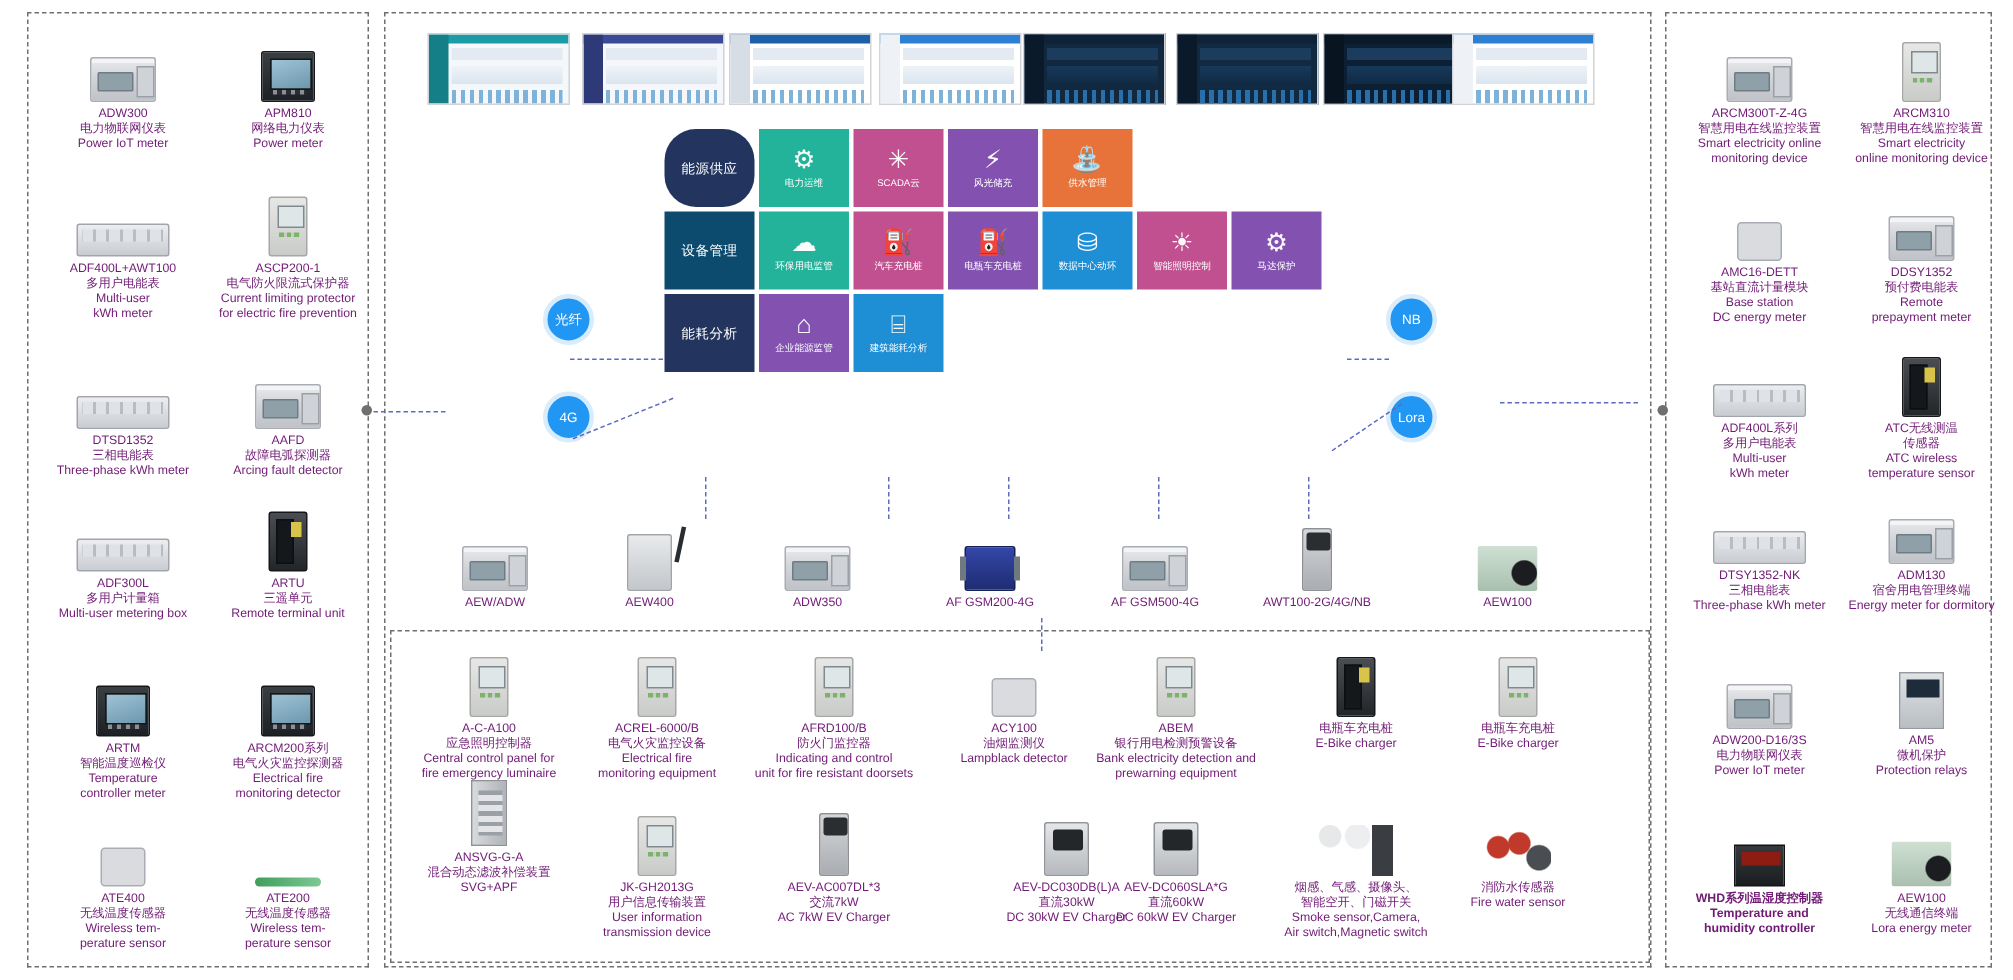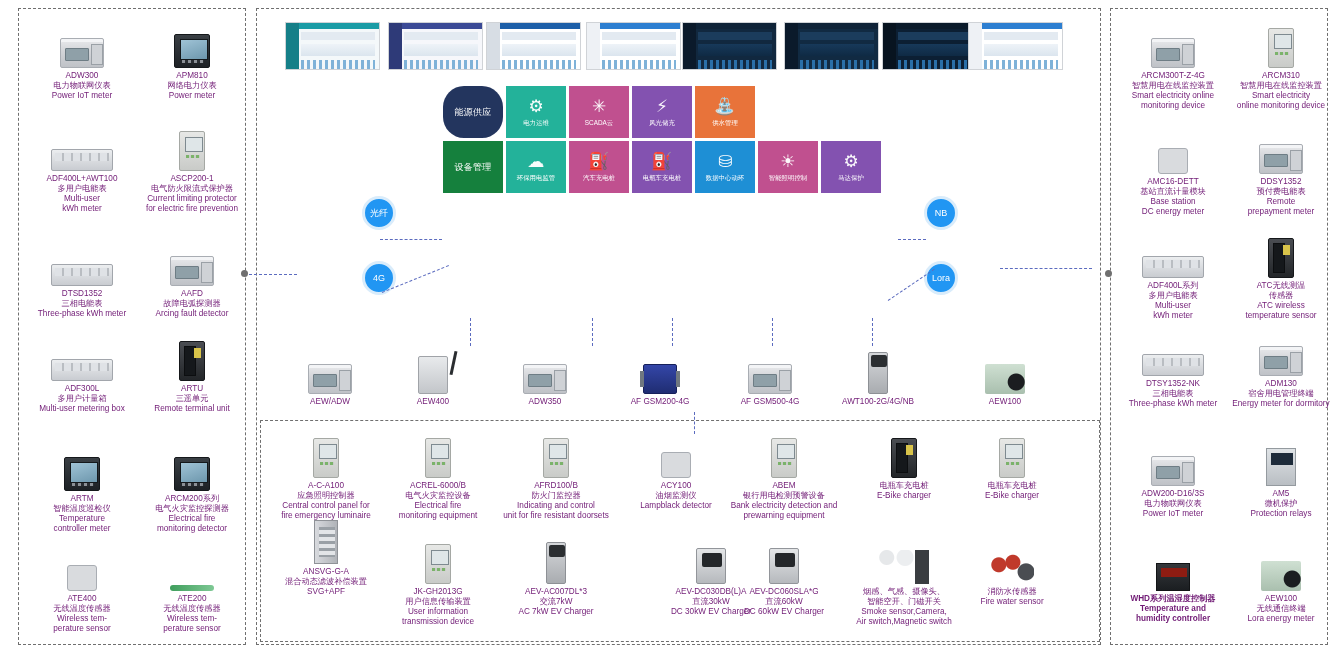--- a/index.html
+++ b/index.html
@@ -368,21 +368,21 @@
         <div class="tile" style="background: rgb(131, 82, 176);">
           <div class="ticon">⚡</div>
           <div class="tlabel">风光储充</div>
         </div>
         <div class="tile" style="background: rgb(232, 115, 58);">
           <div class="ticon">⛲</div>
           <div class="tlabel">供水管理</div>
         </div>
       </div>
       <div class="trow">
-        <div class="tile rowlabel" style="background: #15803d;">
+        <div class="tile rowlabel" style="background: #0c4a6e;">
           <span>设备管理</span>
         </div>
         <div class="tile" style="background: rgb(35, 178, 154);">
           <div class="ticon">☁</div>
           <div class="tlabel">环保用电监管</div>
         </div>
         <div class="tile" style="background: rgb(192, 80, 143);">
           <div class="ticon">⛽</div>
           <div class="tlabel">汽车充电桩</div>
         </div>
@@ -394,20 +394,33 @@
           <div class="ticon">⛁</div>
           <div class="tlabel">数据中心动环</div>
         </div>
         <div class="tile" style="background: rgb(192, 80, 143);">
           <div class="ticon">☀</div>
           <div class="tlabel">智能照明控制</div>
         </div>
         <div class="tile" style="background: rgb(131, 82, 176);">
           <div class="ticon">⚙</div>
           <div class="tlabel">马达保护</div>
+        </div>
+      </div>
+      <div class="trow">
+        <div class="tile rowlabel" style="background: rgb(35, 53, 94);">
+          <span>能耗分析</span>
+        </div>
+        <div class="tile" style="background: rgb(131, 82, 176);">
+          <div class="ticon">⌂</div>
+          <div class="tlabel">企业能源监管</div>
+        </div>
+        <div class="tile" style="background: rgb(30, 143, 213);">
+          <div class="ticon">⌸</div>
+          <div class="tlabel">建筑能耗分析</div>
         </div>
       </div>
     </div>
 
   <div id="leftcells">
       <div class="dev" style="left: 32px; top: 22px; width: 100px;">
         <div class="img">
           <div class="ph ph-dinrail"></div>
         </div>
         <div class="cap">ADW300</div>

